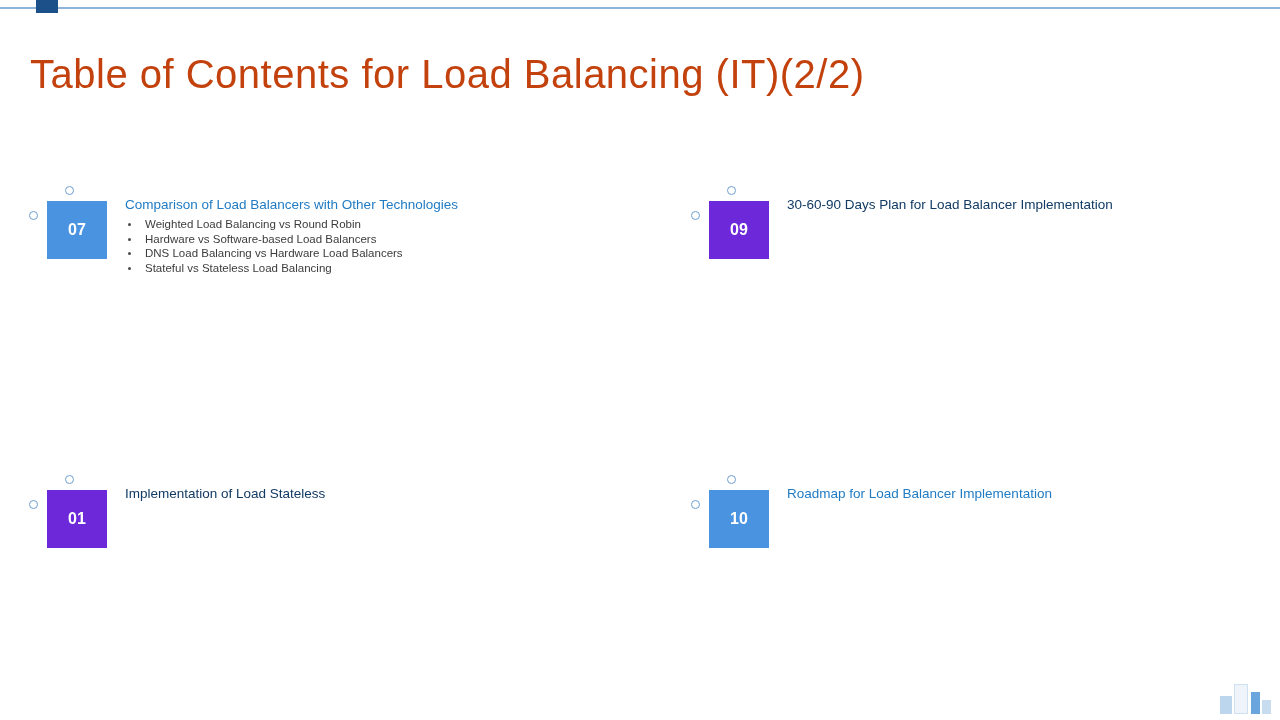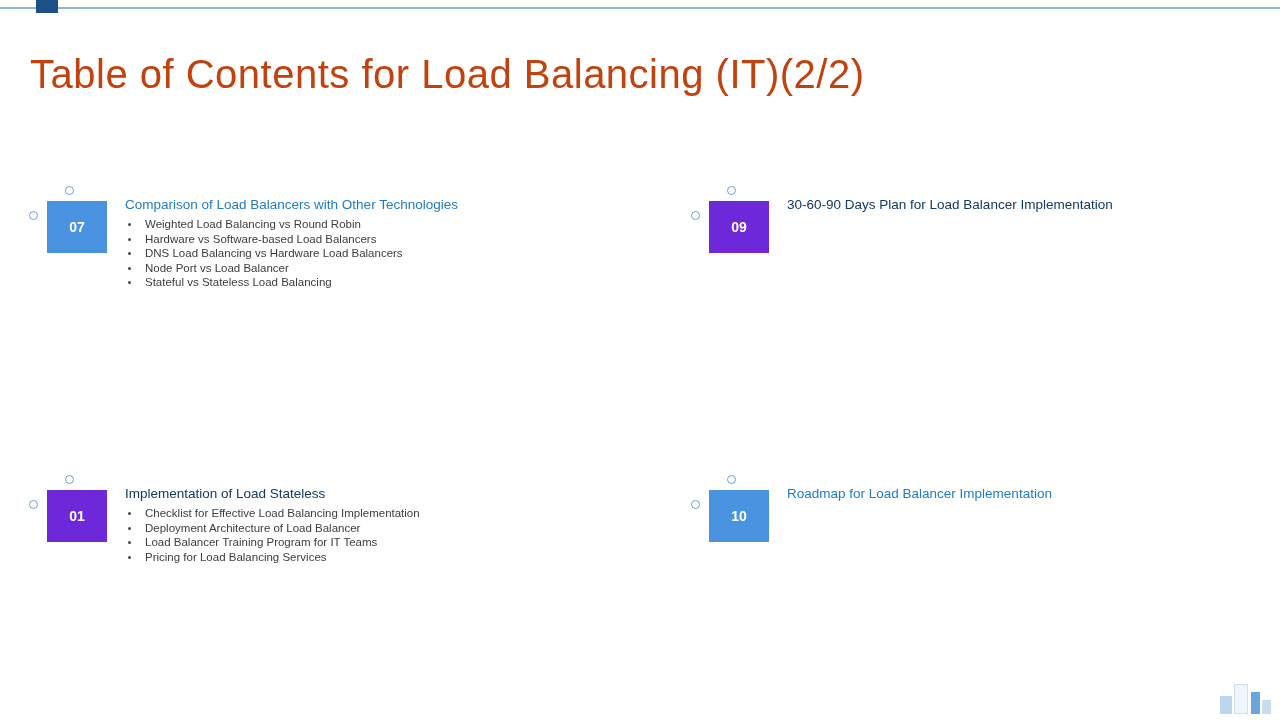--- a/index.html
+++ b/index.html
@@ -43,26 +43,26 @@
 
   
   .entry {
     position: absolute;
   }
   .num-box {
     position: absolute;
     left: 0;
     top: 0;
     width: 60px;
-    height: 52px;
+    height: 58px;
     display: flex;
     align-items: center;
     justify-content: center;
     color: #ffffff;
-    font-size: 14px;
+    font-size: 16px;
     font-weight: bold;
   }
   .num-box.light { background: #4a93e0; }
   .num-box.dark  { background: #6d28d9; }
 
   .pin-left {
     position: absolute;
     left: -18px;
     top: 10px;
     width: 7px;
@@ -156,38 +156,31 @@
 <div class="entry" id="entry-07">
   <div class="pin-left"></div>
   <div class="pin-top"></div>
   <div class="num-box light">07</div>
   <div class="entry-body">
     <p class="entry-heading blue">Comparison of Load Balancers with Other Technologies</p>
     <ul class="bullets">
       <li>Weighted Load Balancing vs Round Robin</li>
       <li>Hardware vs Software-based Load Balancers</li>
       <li>DNS Load Balancing vs Hardware Load Balancers</li>
-      <li>Node Port vs Load Balancer</li>
       <li>Stateful vs Stateless Load Balancing</li>
     </ul>
   </div>
 </div>
 
 <div class="entry" id="entry-08">
   <div class="pin-left"></div>
   <div class="pin-top"></div>
   <div class="num-box dark">01</div>
   <div class="entry-body">
     <p class="entry-heading dark">Implementation of Load Stateless</p>
-    <ul class="bullets">
-      <li>Checklist for Effective Load Balancing Implementation</li>
-      <li>Deployment Architecture of Load Balancer</li>
-      <li>Load Balancer Training Program for IT Teams</li>
-      <li>Pricing for Load Balancing Services</li>
-    </ul>
   </div>
 </div>
 
 <div class="entry" id="entry-09">
   <div class="pin-left"></div>
   <div class="pin-top"></div>
   <div class="num-box dark">09</div>
   <div class="entry-body">
     <p class="entry-heading dark">30-60-90 Days Plan for Load Balancer Implementation</p>
   </div>

